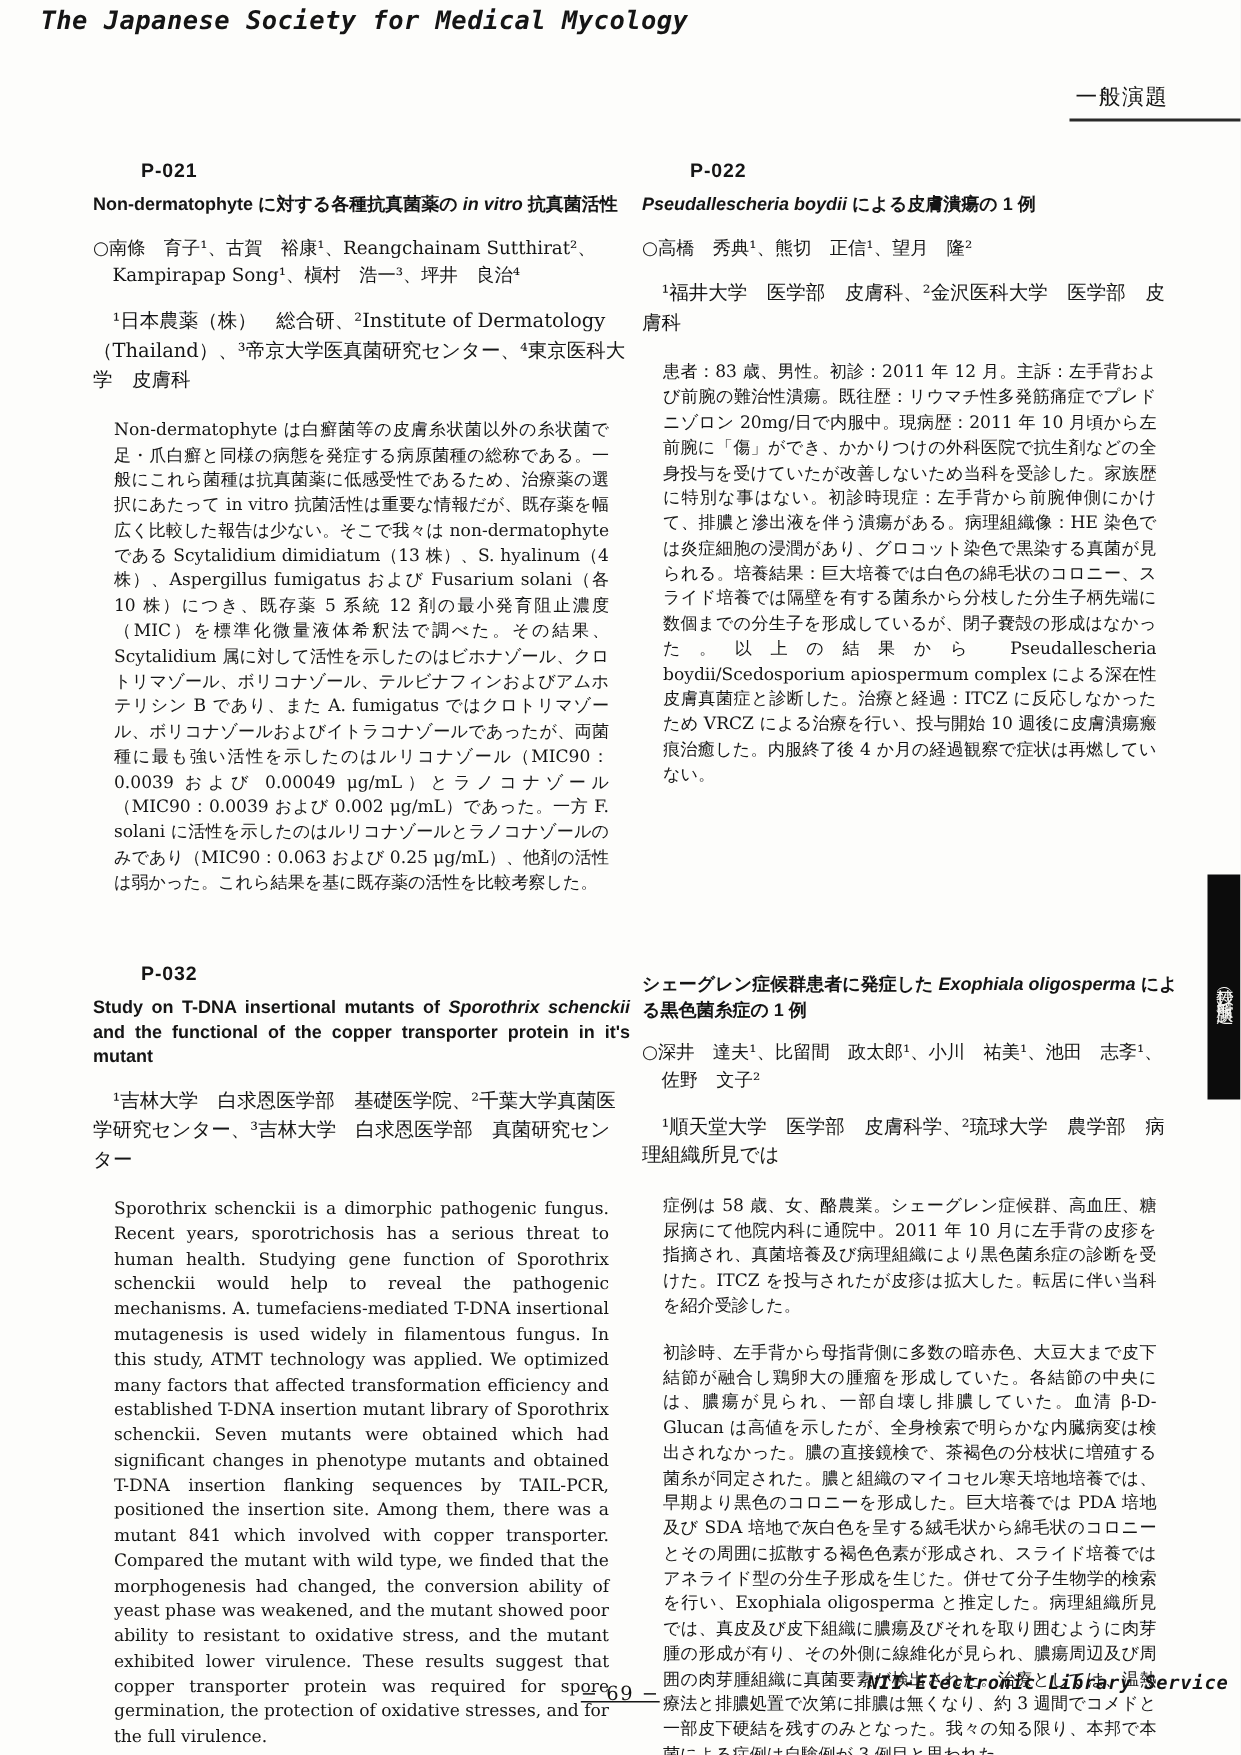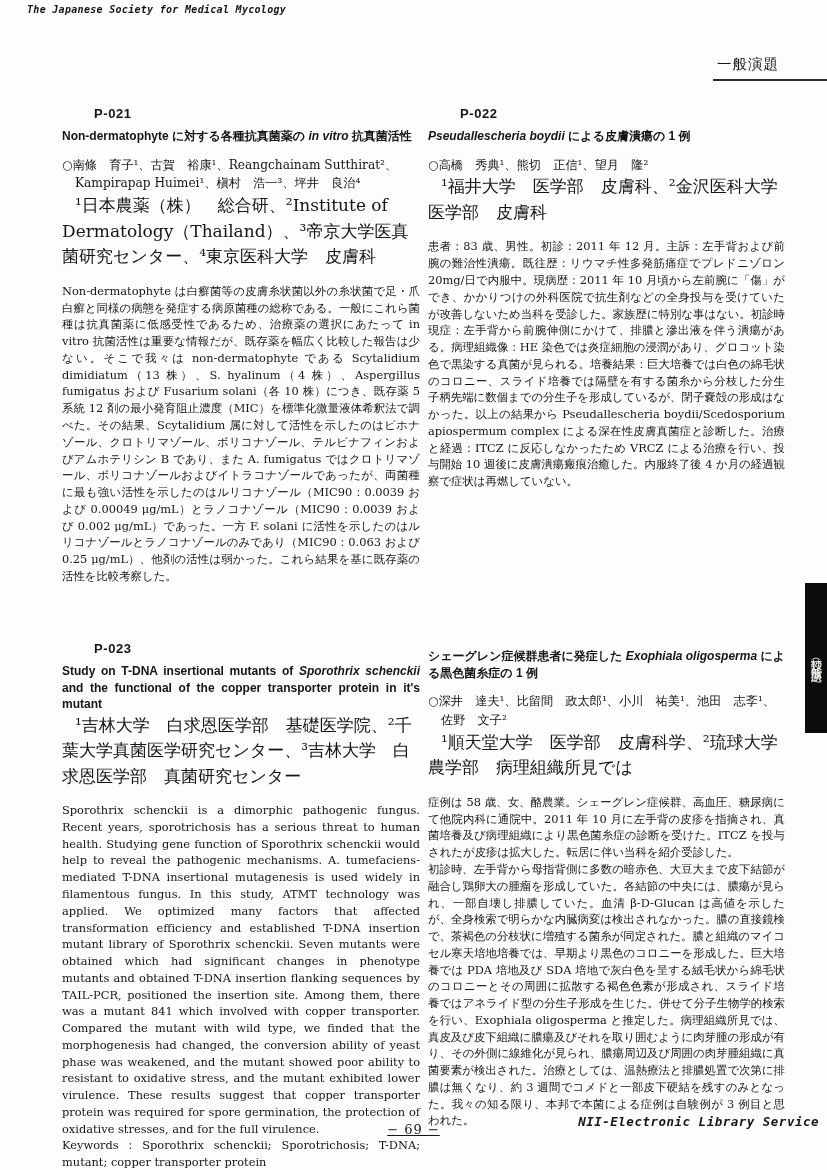--- a/index.html
+++ b/index.html
@@ -9,21 +9,21 @@
     width:827px;height:1170px;
     background:#fdfdfb;
     color:#151515;
     overflow:hidden;
     font-family:"DejaVu Serif", serif;
   }
   .header-left{
     position:absolute;left:27px;top:4px;
     font-family:"DejaVu Sans Mono", monospace;
     font-weight:bold;font-style:italic;
-    font-size:10px;letter-spacing:.3px;
+    font-size:17px;letter-spacing:.3px;
   }
   .section-label-box{
     position:absolute;left:713px;top:55px;width:114px;
     border-bottom:2px solid #2a2a2a;
     padding:0 0 5px 4px;
     font-family:"Liberation Sans", sans-serif;
     font-size:14.5px;letter-spacing:1px;
   }
   .column{position:absolute;width:358px;}
   .col-left{left:62px;}
@@ -39,28 +39,28 @@
     font-weight:bold;font-size:12px;line-height:1.38;
     margin-top:7px;text-align:justify;
   }
   .abs-title .it{font-style:italic;}
   .authors{
     font-size:12.2px;line-height:1.55;
     margin-top:11px;
     padding-left:13px;text-indent:-13px;
   }
   .affil{
-    font-size:17px;line-height:1.5;
-    margin-top:0;text-indent:13px;
+    font-size:13px;line-height:1.5;
+    margin-top:12px;text-indent:13px;
   }
   .abs-body{
     font-size:11.4px;line-height:1.47;
     text-align:justify;margin-top:13px;
   }
-  .abs-body p{margin:0;}
+  .abs-body p{margin:14px;}
   .abs-body p + p{margin-top:0;}
   .keywords{margin-top:17px;}
   .side-tab{
     position:absolute;right:0;top:583px;
     width:22px;height:150px;
     background:#0c0c0c;color:#f5f5f2;
     writing-mode:vertical-rl;
     display:flex;align-items:center;justify-content:center;
     font-size:11.5px;letter-spacing:2px;
     font-family:"DejaVu Serif", serif;
@@ -83,39 +83,39 @@
 
   <div class="header-left">The Japanese Society for Medical Mycology</div>
 
   <div class="section-label-box">
     <span>一般演題</span>
   </div>
 
   <div class="column col-left row-top">
     <div class="abs-id">P-021</div>
     <div class="abs-title"><span>Non-dermatophyte に対する各種抗真菌薬の </span><span class="it">in vitro</span><span> 抗真菌活性</span></div>
-    <div class="authors">○南條　育子¹、古賀　裕康¹、Reangchainam Sutthirat²、Kampirapap Huimei¹、槇村　浩一³、坪井　良治⁴</div>
+    <div class="authors">○南條　育子¹、古賀　裕康¹、Reangchainam Sutthirat²、Kampirapap Song¹、槇村　浩一³、坪井　良治⁴</div>
     <div class="affil">¹日本農薬（株）　総合研、²Institute of Dermatology（Thailand）、³帝京大学医真菌研究センター、⁴東京医科大学　皮膚科</div>
     <div class="abs-body">
       <p>Non-dermatophyte は白癬菌等の皮膚糸状菌以外の糸状菌で足・爪白癬と同様の病態を発症する病原菌種の総称である。一般にこれら菌種は抗真菌薬に低感受性であるため、治療薬の選択にあたって in vitro 抗菌活性は重要な情報だが、既存薬を幅広く比較した報告は少ない。そこで我々は non-dermatophyte である Scytalidium dimidiatum（13 株）、S. hyalinum（4 株）、Aspergillus fumigatus および Fusarium solani（各 10 株）につき、既存薬 5 系統 12 剤の最小発育阻止濃度（MIC）を標準化微量液体希釈法で調べた。その結果、Scytalidium 属に対して活性を示したのはビホナゾール、クロトリマゾール、ボリコナゾール、テルビナフィンおよびアムホテリシン B であり、また A. fumigatus ではクロトリマゾール、ボリコナゾールおよびイトラコナゾールであったが、両菌種に最も強い活性を示したのはルリコナゾール（MIC90：0.0039 および 0.00049 μg/mL）とラノコナゾール（MIC90：0.0039 および 0.002 μg/mL）であった。一方 F. solani に活性を示したのはルリコナゾールとラノコナゾールのみであり（MIC90：0.063 および 0.25 μg/mL）、他剤の活性は弱かった。これら結果を基に既存薬の活性を比較考察した。</p>
     </div>
   </div>
 
   <div class="column col-right row-top">
     <div class="abs-id">P-022</div>
     <div class="abs-title"><span class="it">Pseudallescheria boydii</span><span> による皮膚潰瘍の 1 例</span></div>
     <div class="authors">○高橋　秀典¹、熊切　正信¹、望月　隆²</div>
     <div class="affil">¹福井大学　医学部　皮膚科、²金沢医科大学　医学部　皮膚科</div>
     <div class="abs-body">
       <p>患者：83 歳、男性。初診：2011 年 12 月。主訴：左手背および前腕の難治性潰瘍。既往歴：リウマチ性多発筋痛症でプレドニゾロン 20mg/日で内服中。現病歴：2011 年 10 月頃から左前腕に「傷」ができ、かかりつけの外科医院で抗生剤などの全身投与を受けていたが改善しないため当科を受診した。家族歴に特別な事はない。初診時現症：左手背から前腕伸側にかけて、排膿と滲出液を伴う潰瘍がある。病理組織像：HE 染色では炎症細胞の浸潤があり、グロコット染色で黒染する真菌が見られる。培養結果：巨大培養では白色の綿毛状のコロニー、スライド培養では隔壁を有する菌糸から分枝した分生子柄先端に数個までの分生子を形成しているが、閉子嚢殻の形成はなかった。以上の結果から Pseudallescheria boydii/Scedosporium apiospermum complex による深在性皮膚真菌症と診断した。治療と経過：ITCZ に反応しなかったため VRCZ による治療を行い、投与開始 10 週後に皮膚潰瘍瘢痕治癒した。内服終了後 4 か月の経過観察で症状は再燃していない。</p>
     </div>
   </div>
 
   <div class="column col-left row-bottom">
-    <div class="abs-id">P-023</div>
+    <div class="abs-id">P-032</div>
     <div class="abs-title"><span>Study on T-DNA insertional mutants of </span><span class="it">Sporothrix schenckii</span><span> and the functional of the copper transporter protein in it's mutant</span></div>
     <div class="affil">¹吉林大学　白求恩医学部　基礎医学院、²千葉大学真菌医学研究センター、³吉林大学　白求恩医学部　真菌研究センター</div>
     <div class="abs-body">
       <p>Sporothrix schenckii is a dimorphic pathogenic fungus. Recent years, sporotrichosis has a serious threat to human health. Studying gene function of Sporothrix schenckii would help to reveal the pathogenic mechanisms. A. tumefaciens-mediated T-DNA insertional mutagenesis is used widely in filamentous fungus. In this study, ATMT technology was applied. We optimized many factors that affected transformation efficiency and established T-DNA insertion mutant library of Sporothrix schenckii. Seven mutants were obtained which had significant changes in phenotype mutants and obtained T-DNA insertion flanking sequences by TAIL-PCR, positioned the insertion site. Among them, there was a mutant 841 which involved with copper transporter. Compared the mutant with wild type, we finded that the morphogenesis had changed, the conversion ability of yeast phase was weakened, and the mutant showed poor ability to resistant to oxidative stress, and the mutant exhibited lower virulence. These results suggest that copper transporter protein was required for spore germination, the protection of oxidative stresses, and for the full virulence.</p>
       <p class="keywords">Keywords：Sporothrix schenckii; Sporotrichosis; T-DNA; mutant; copper transporter protein</p>
     </div>
   </div>
 
   <div class="column col-right row-bottom">
     <div class="abs-title"><span>シェーグレン症候群患者に発症した </span><span class="it">Exophiala oligosperma</span><span> による黒色菌糸症の 1 例</span></div>

